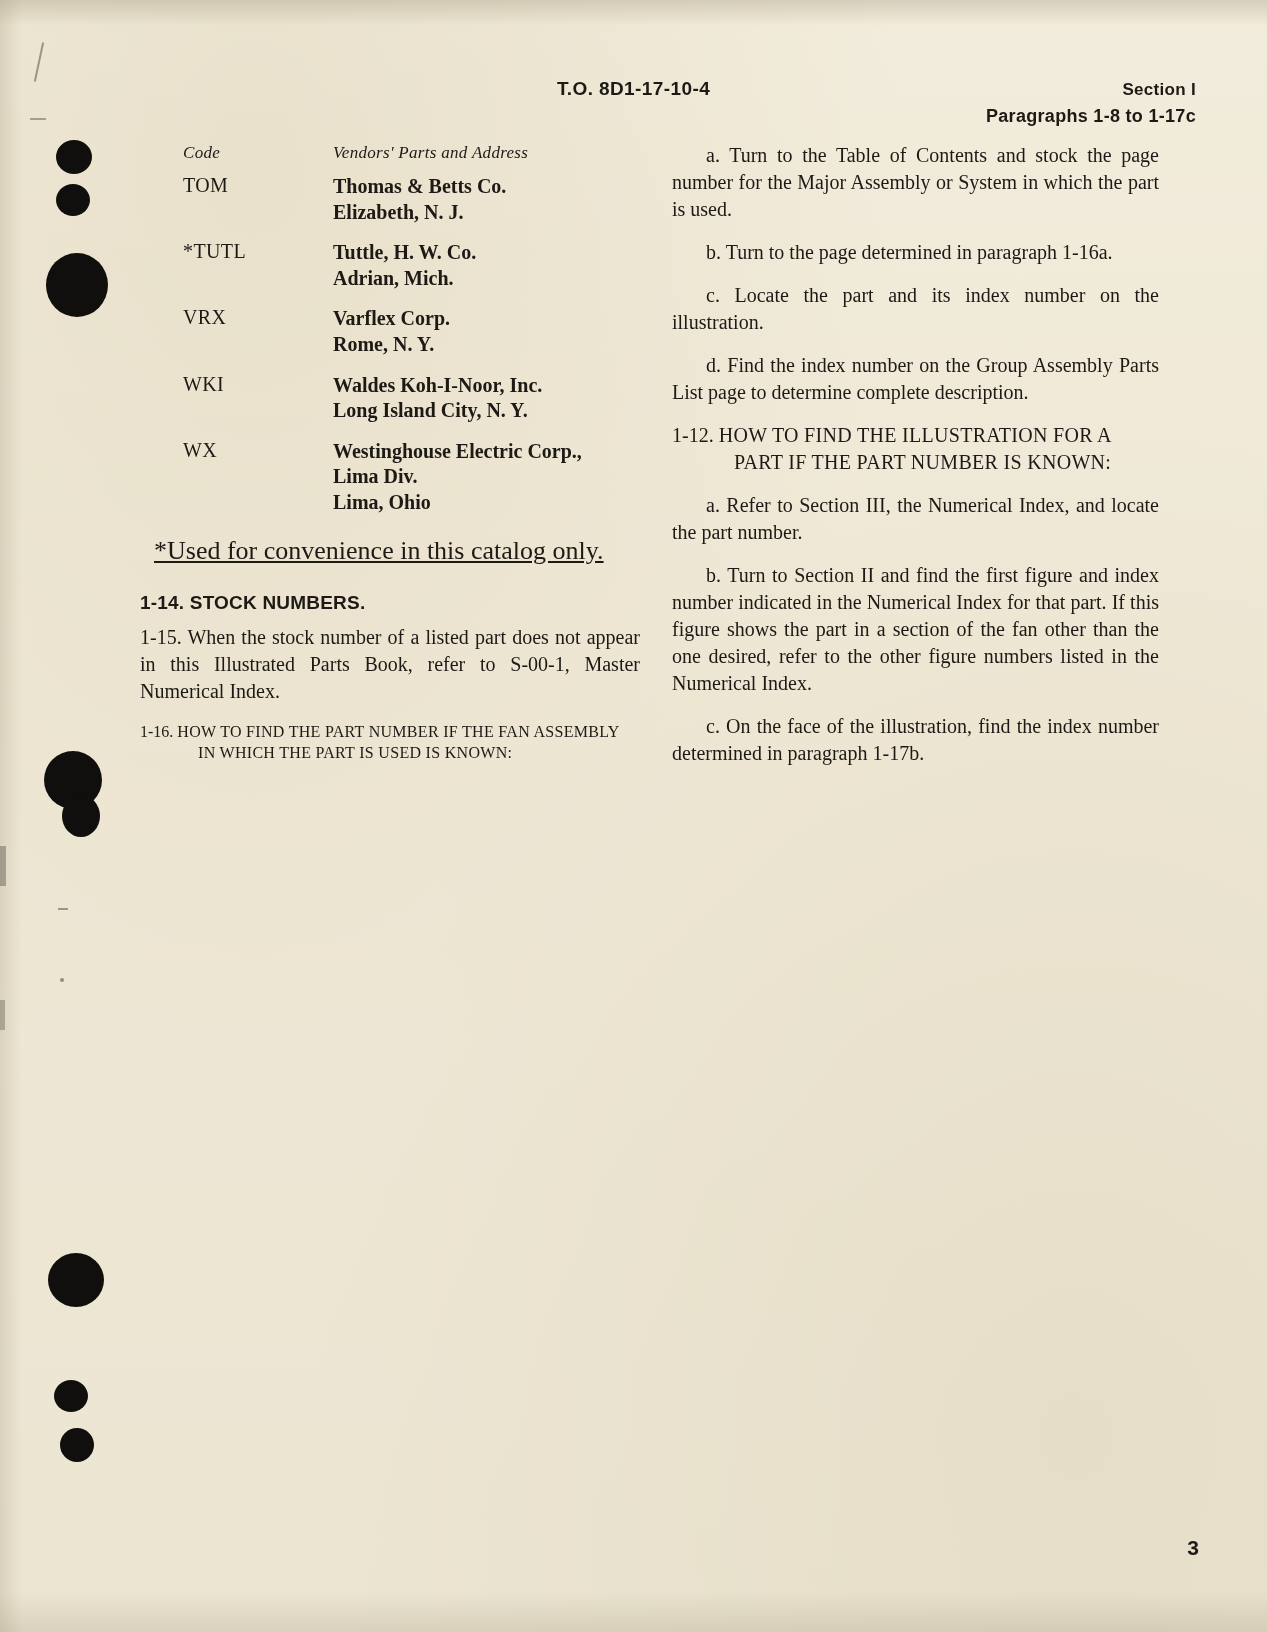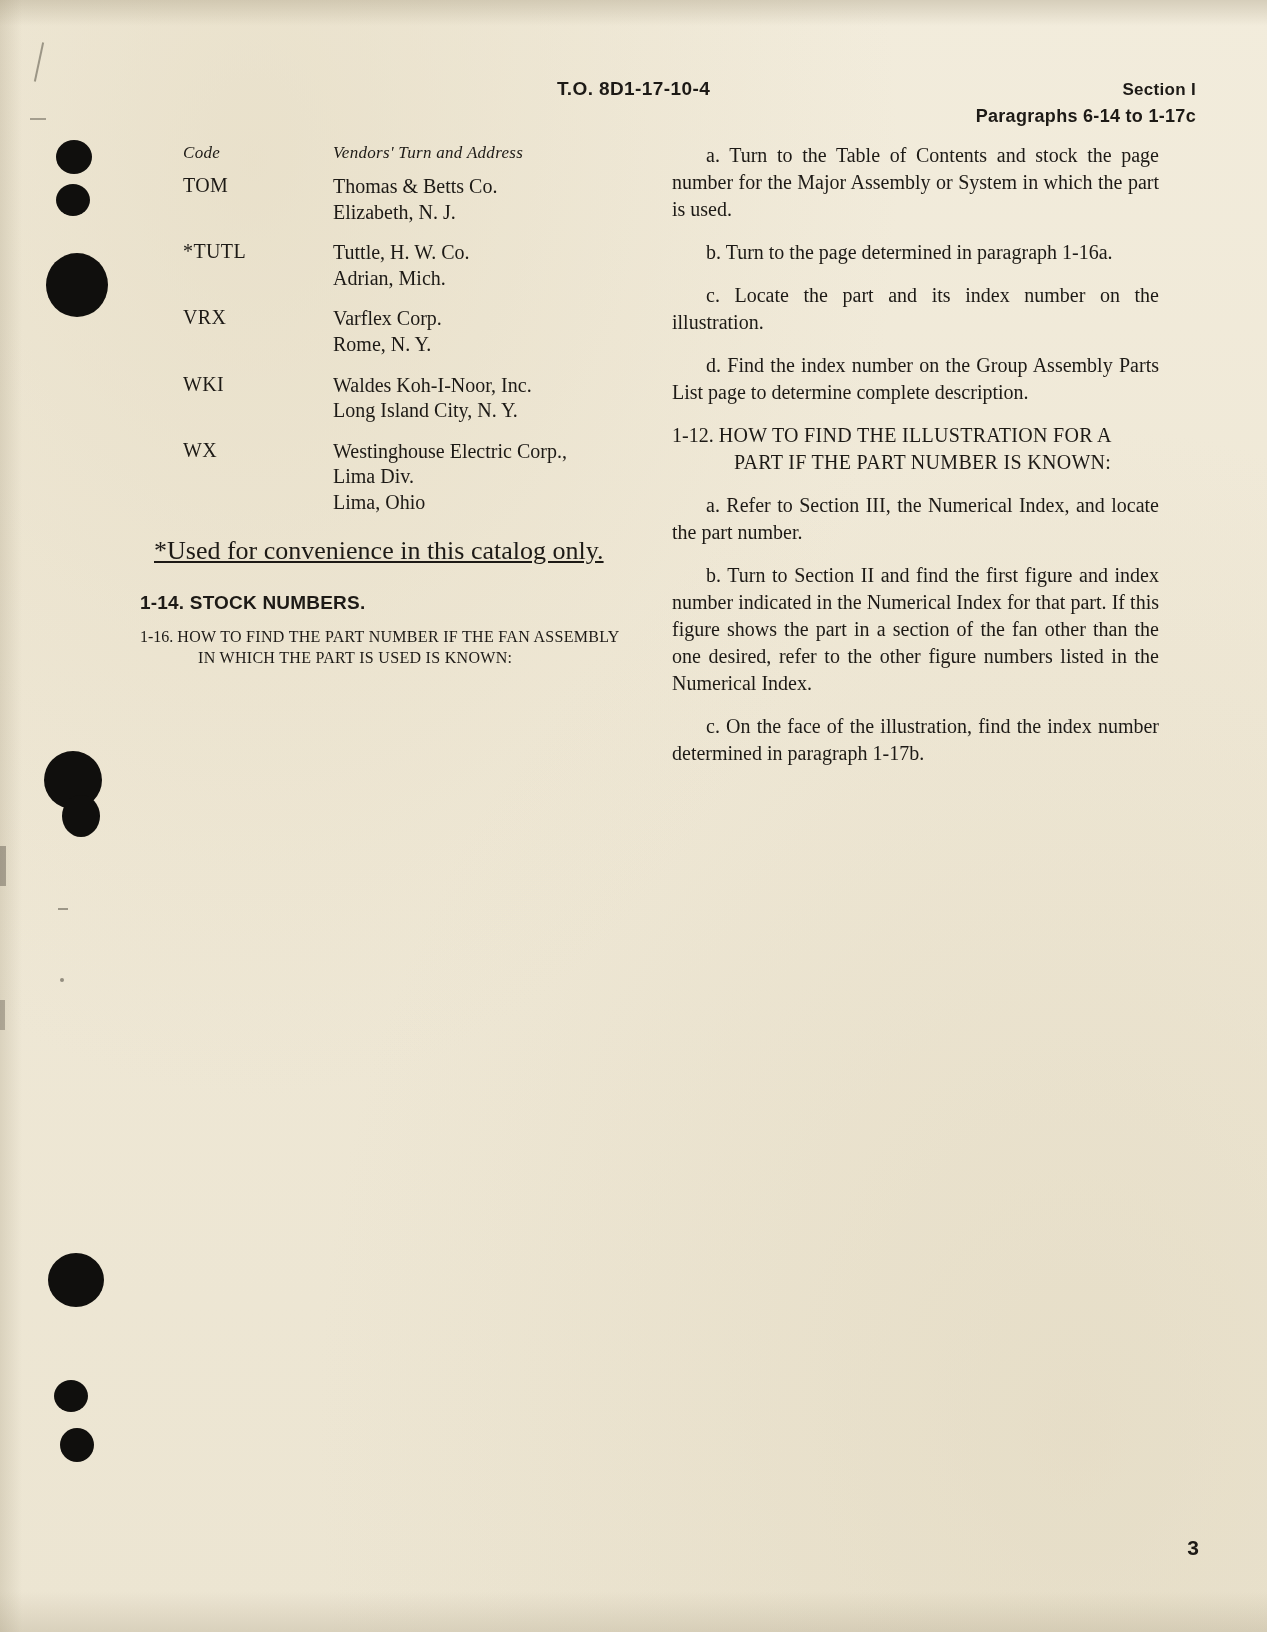--- a/index.html
+++ b/index.html
@@ -125,20 +125,21 @@
     vertical-align: top;
     padding-bottom: 14px;
     letter-spacing: 0.4px;
     white-space: nowrap;
   }
   .vendor-name {
     font-size: 20px;
     vertical-align: top;
     padding-bottom: 14px;
     line-height: 1.28;
+    font-weight: bold;
   }
   .vendor-name div { white-space: nowrap; }
 
   .footnote {
     font-size: 26px;
     margin-top: 6px;
     margin-left: 14px;
     text-decoration: underline;
   }
 
@@ -215,30 +216,30 @@
   <div class="speck" style="left:38px; top:42px; width:2px; height:40px; transform:rotate(12deg); opacity:0.45;"></div>
   <div class="speck" style="left:30px; top:118px; width:16px; height:2px; opacity:0.4;"></div>
   <div class="speck" style="left:58px; top:908px; width:10px; height:2px; opacity:0.45;"></div>
   <div class="speck" style="left:60px; top:978px; width:4px; height:4px; border-radius:50%; opacity:0.5;"></div>
   <div class="speck" style="left:0px; top:846px; width:6px; height:40px; opacity:0.35;"></div>
   <div class="speck" style="left:0px; top:1000px; width:5px; height:30px; opacity:0.3;"></div>
 
   <div class="header">
     <div class="to-number">T.O. 8D1-17-10-4</div>
     <div class="section-label">Section I</div>
-    <div class="paragraphs-label">Paragraphs 6-14 to 1-17c</div>
+    <div class="paragraphs-label">Paragraphs 1-8 to 1-17c</div>
   </div>
 
   <div class="col-left">
 
     <table class="vendor-table">
       <thead>
         <tr>
           <th class="vendor-head-code">Code</th>
-          <th class="vendor-head-name">Vendors' Turn and Address</th>
+          <th class="vendor-head-name">Vendors' Parts and Address</th>
         </tr>
       </thead>
       <tbody>
         <tr>
           <td class="vendor-code">TOM</td>
           <td class="vendor-name">
             <div>Thomas &amp; Betts Co.</div>
             <div>Elizabeth, N. J.</div>
           </td>
         </tr>
@@ -271,20 +272,21 @@
             <div>Lima, Ohio</div>
           </td>
         </tr>
       </tbody>
     </table>
 
     <div class="footnote">*Used for convenience in this catalog only.</div>
 
     <div class="sec-head">1-14. STOCK NUMBERS.</div>
 
+    <p class="body">1-15. When the stock number of a listed part does not appear in this Illustrated Parts Book, refer to S-00-1, Master Numerical Index.</p>
 
     <p class="hang">
       <span class="hang-inner">1-16.</span>
       <span class="caps">HOW TO FIND THE PART NUMBER IF THE FAN ASSEMBLY IN WHICH THE PART IS USED IS KNOWN:</span>
     </p>
 
   </div>
 
   <div class="col-right">
 

